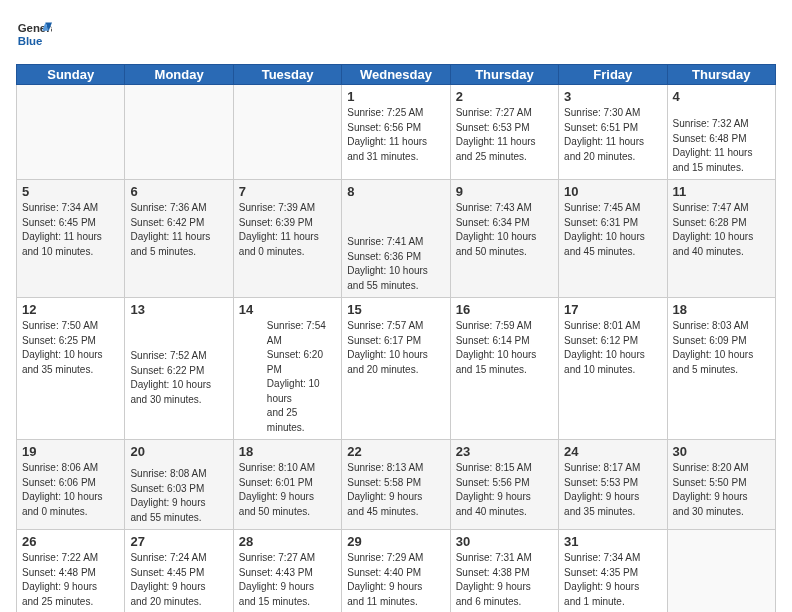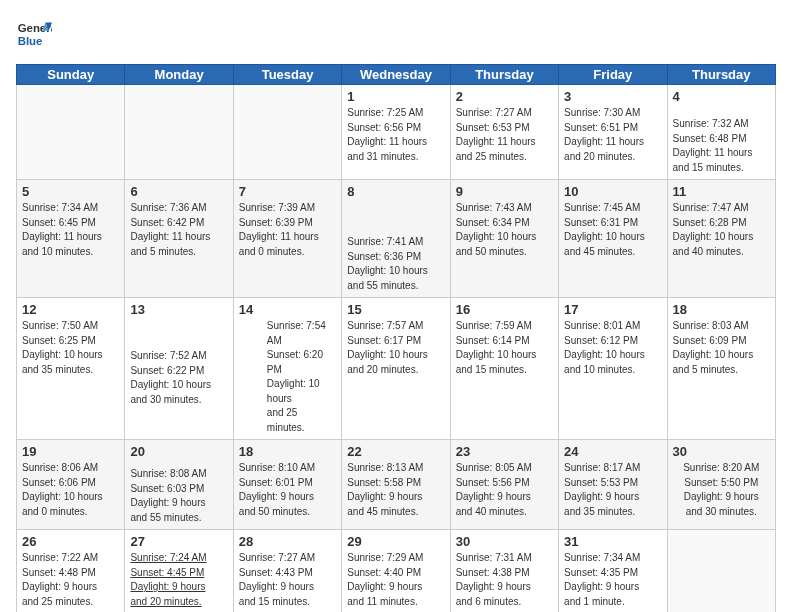--- a/index.html
+++ b/index.html
@@ -267,51 +267,51 @@
         </td>
         <td>
           <div class="day-num">22</div>
           <div class="day-info" style="white-space: pre-line;">Sunrise: 8:13 AM
 Sunset: 5:58 PM
 Daylight: 9 hours
 and 45 minutes.</div>
         </td>
         <td>
           <div class="day-num">23</div>
-          <div class="day-info" style="white-space: pre-line;">Sunrise: 8:05 AM
+          <div class="day-info" style="white-space: pre-line;">Sunrise: 8:15 AM
 Sunset: 5:56 PM
 Daylight: 9 hours
 and 40 minutes.</div>
         </td>
         <td>
           <div class="day-num">24</div>
           <div class="day-info" style="white-space: pre-line;">Sunrise: 8:17 AM
 Sunset: 5:53 PM
 Daylight: 9 hours
 and 35 minutes.</div>
         </td>
         <td>
           <div class="day-num">30</div>
-          <div class="day-info" style="white-space: pre-line; text-align: center;">Sunrise: 8:20 AM
+          <div class="day-info" style="white-space: pre-line;">Sunrise: 8:20 AM
 Sunset: 5:50 PM
 Daylight: 9 hours
 and 30 minutes.</div>
         </td>
       </tr>
       <tr>
         <td>
           <div class="day-num">26</div>
           <div class="day-info" style="white-space: pre-line;">Sunrise: 7:22 AM
 Sunset: 4:48 PM
 Daylight: 9 hours
 and 25 minutes.</div>
         </td>
         <td>
           <div class="day-num">27</div>
-          <div class="day-info" style="white-space: pre-line; text-decoration: underline;">Sunrise: 7:24 AM
+          <div class="day-info" style="white-space: pre-line;">Sunrise: 7:24 AM
 Sunset: 4:45 PM
 Daylight: 9 hours
 and 20 minutes.</div>
         </td>
         <td>
           <div class="day-num">28</div>
           <div class="day-info" style="white-space: pre-line;">Sunrise: 7:27 AM
 Sunset: 4:43 PM
 Daylight: 9 hours
 and 15 minutes.</div>

